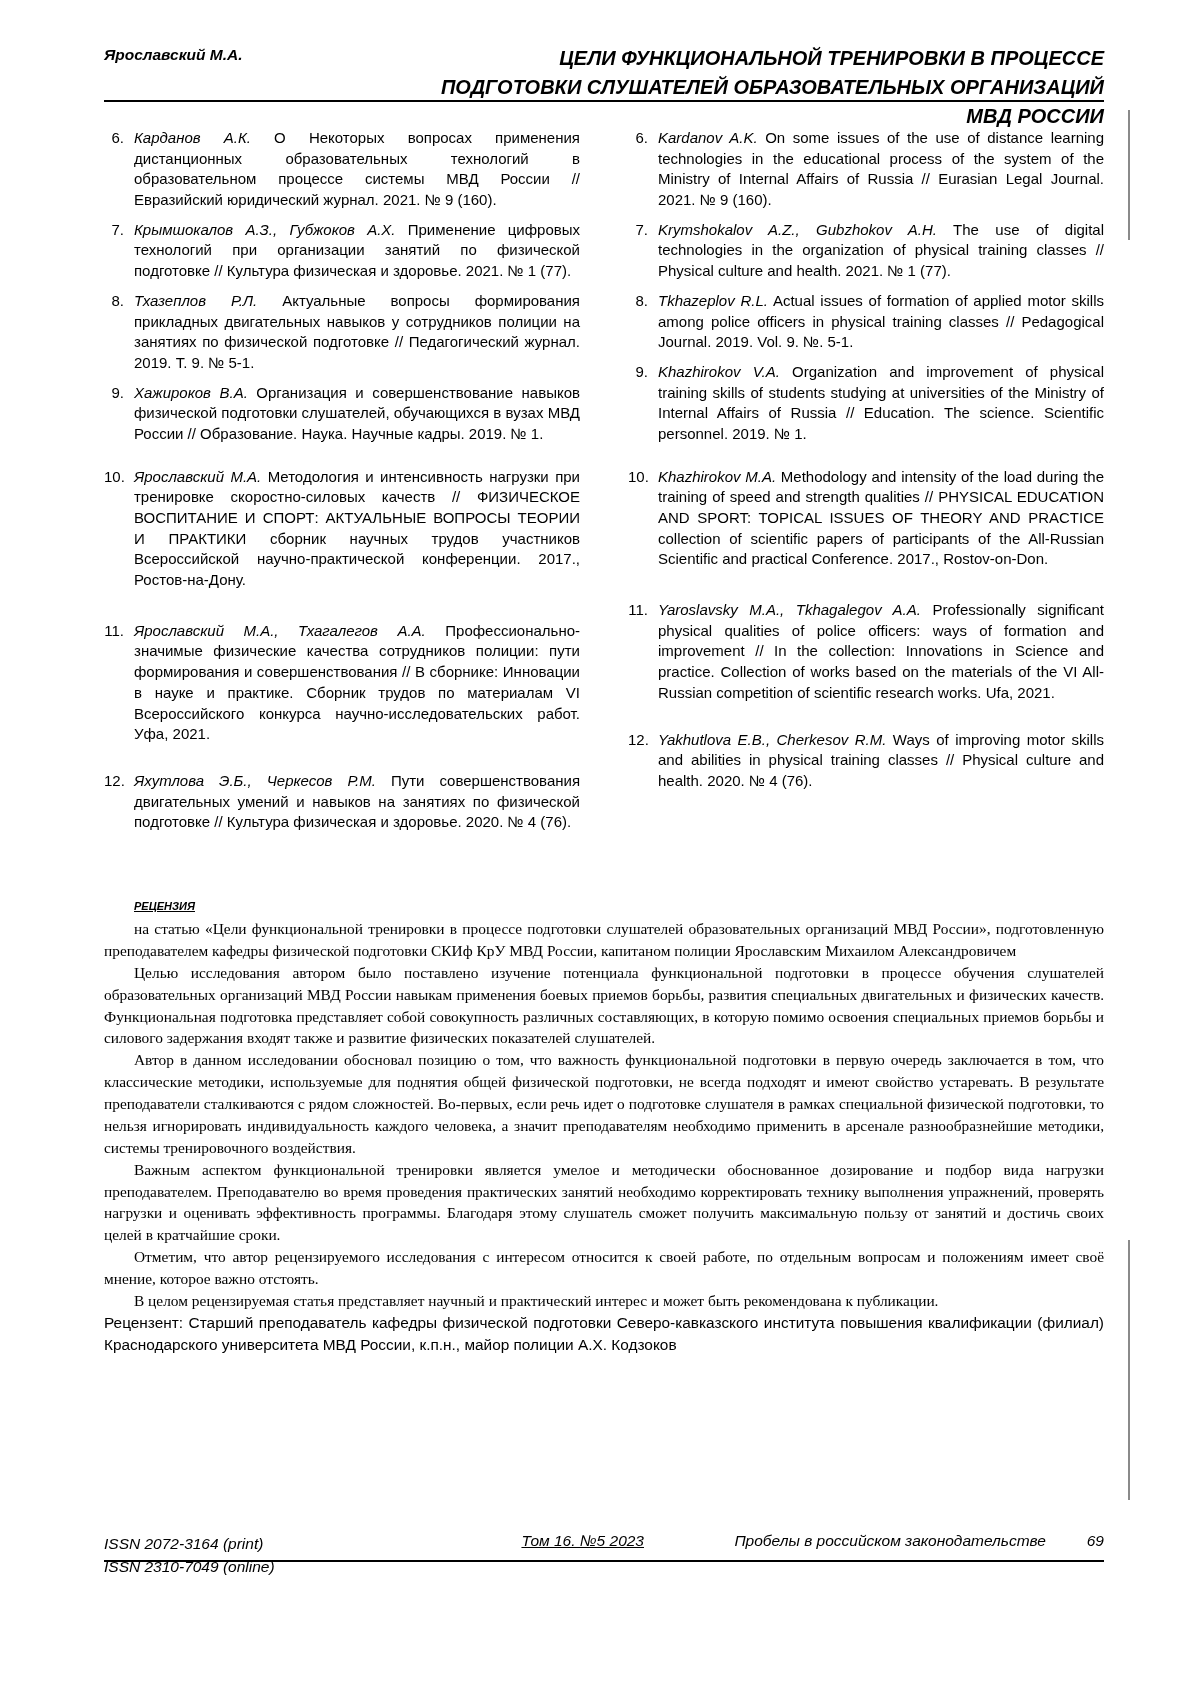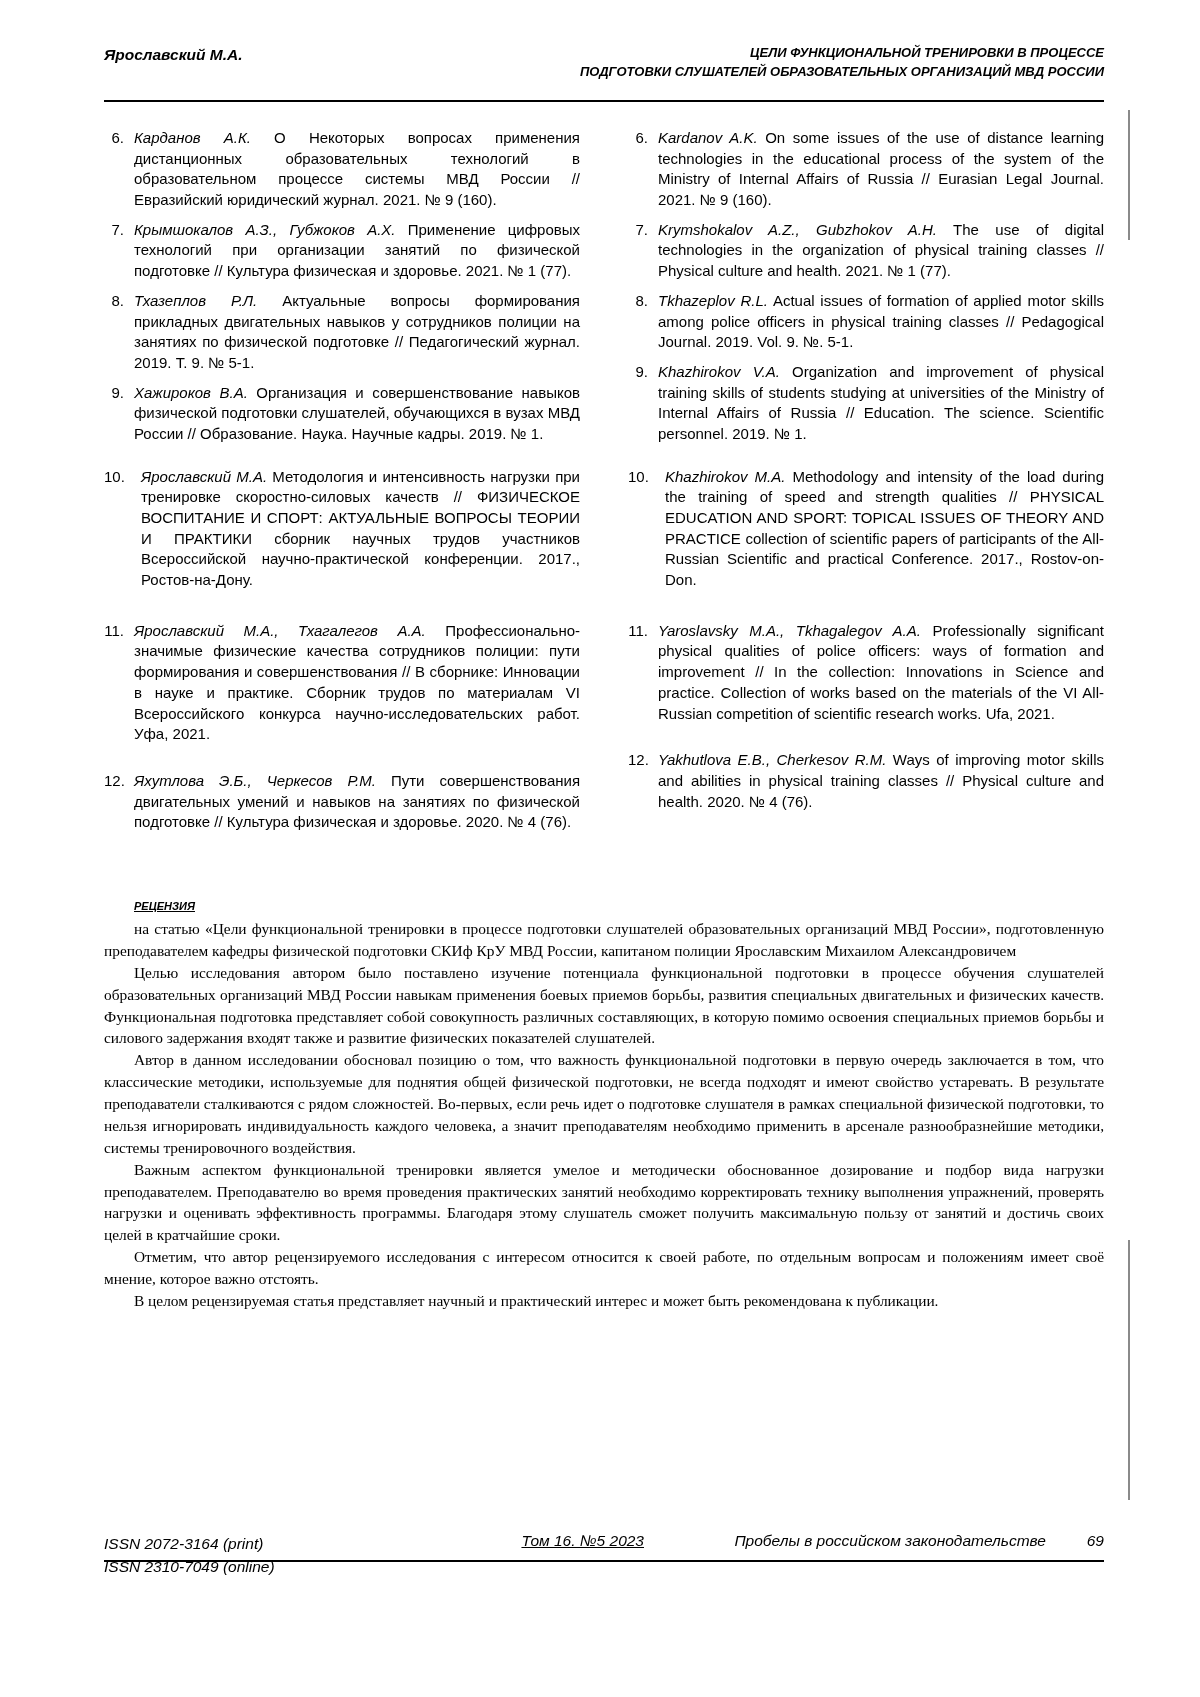--- a/index.html
+++ b/index.html
@@ -32,21 +32,21 @@
   .header-author {
     font-style: italic;
     font-weight: bold;
     font-size: 15.5px;
     white-space: nowrap;
     padding-top: 2px;
   }
   .header-title {
     font-style: italic;
     font-weight: bold;
-    font-size: 13px;
+    font-size: 20px;
     text-align: right;
     line-height: 1.45;
     max-width: 700px;
     text-transform: uppercase;
   }
   .header-rule {
     position: absolute;
     top: 100px;
     left: 104px;
     width: 1000px;
@@ -82,21 +82,21 @@
   }
   .ref-text {
     flex: 1 1 auto;
     text-align: justify;
     hyphens: manual;
   }
   .ref-text i {
     font-style: italic;
   }
   .ref-gap-1 { margin-bottom: 22px; }
-  .ref-gap-2 { margin-bottom: 30px; gap: 7px; }
+  .ref-gap-2 { margin-bottom: 30px; }
   .ref-gap-3 { margin-bottom: 26px; }
 
   
   .review {
     position: absolute;
     top: 900px;
     left: 104px;
     width: 1000px;
   }
   .review-head {
@@ -252,20 +252,21 @@
   </div>
 
   <div class="review">
     <div class="review-head">РЕЦЕНЗИЯ</div>
     <p class="ind">на статью «Цели функциональной тренировки в процессе подготовки слушателей образовательных организаций МВД России», подготовленную преподавателем кафедры физической подготовки СКИф КрУ МВД России, капитаном полиции Ярославским Михаилом Александровичем</p>
     <p class="ind">Целью исследования автором было поставлено изучение потенциала функциональной подготовки в процессе обучения слушателей образовательных организаций МВД России навыкам применения боевых приемов борьбы, развития специальных двигательных и физических качеств. Функциональная подготовка представляет собой совокупность различных составляющих, в которую помимо освоения специальных приемов борьбы и силового задержания входят также и развитие физических показателей слушателей.</p>
     <p class="ind">Автор в данном исследовании обосновал позицию о том, что важность функциональной подготовки в первую очередь заключается в том, что классические методики, используемые для поднятия общей физической подготовки, не всегда подходят и имеют свойство устаревать. В результате преподаватели сталкиваются с рядом сложностей. Во-первых, если речь идет о подготовке слушателя в рамках специальной физической подготовки, то нельзя игнорировать индивидуальность каждого человека, а значит преподавателям необходимо применить в арсенале разнообразнейшие методики, системы тренировочного воздействия.</p>
     <p class="ind">Важным аспектом функциональной тренировки является умелое и методически обоснованное дозирование и подбор вида нагрузки преподавателем. Преподавателю во время проведения практических занятий необходимо корректировать технику выполнения упражнений, проверять нагрузки и оценивать эффективность программы. Благодаря этому слушатель сможет получить максимальную пользу от занятий и достичь своих целей в кратчайшие сроки.</p>
     <p class="ind">Отметим, что автор рецензируемого исследования с интересом относится к своей работе, по отдельным вопросам и положениям имеет своё мнение, которое важно отстоять.</p>
     <p class="ind">В целом рецензируемая статья представляет научный и практический интерес и может быть рекомендована к публикации.</p>
+    <p>Рецензент: Старший преподаватель кафедры физической подготовки Северо-кавказского института повышения квалификации (филиал) Краснодарского университета МВД России, к.п.н., майор полиции А.Х. Кодзоков</p>
   </div>
 
   <div class="footer-rule"></div>
   <div class="footer">
     <div class="footer-row">
       <div class="footer-issn">
         <div>ISSN 2072-3164 (print)</div>
         <div>ISSN 2310-7049 (online)</div>
       </div>
       <div class="footer-volume">Том 16. №5 2023</div>

